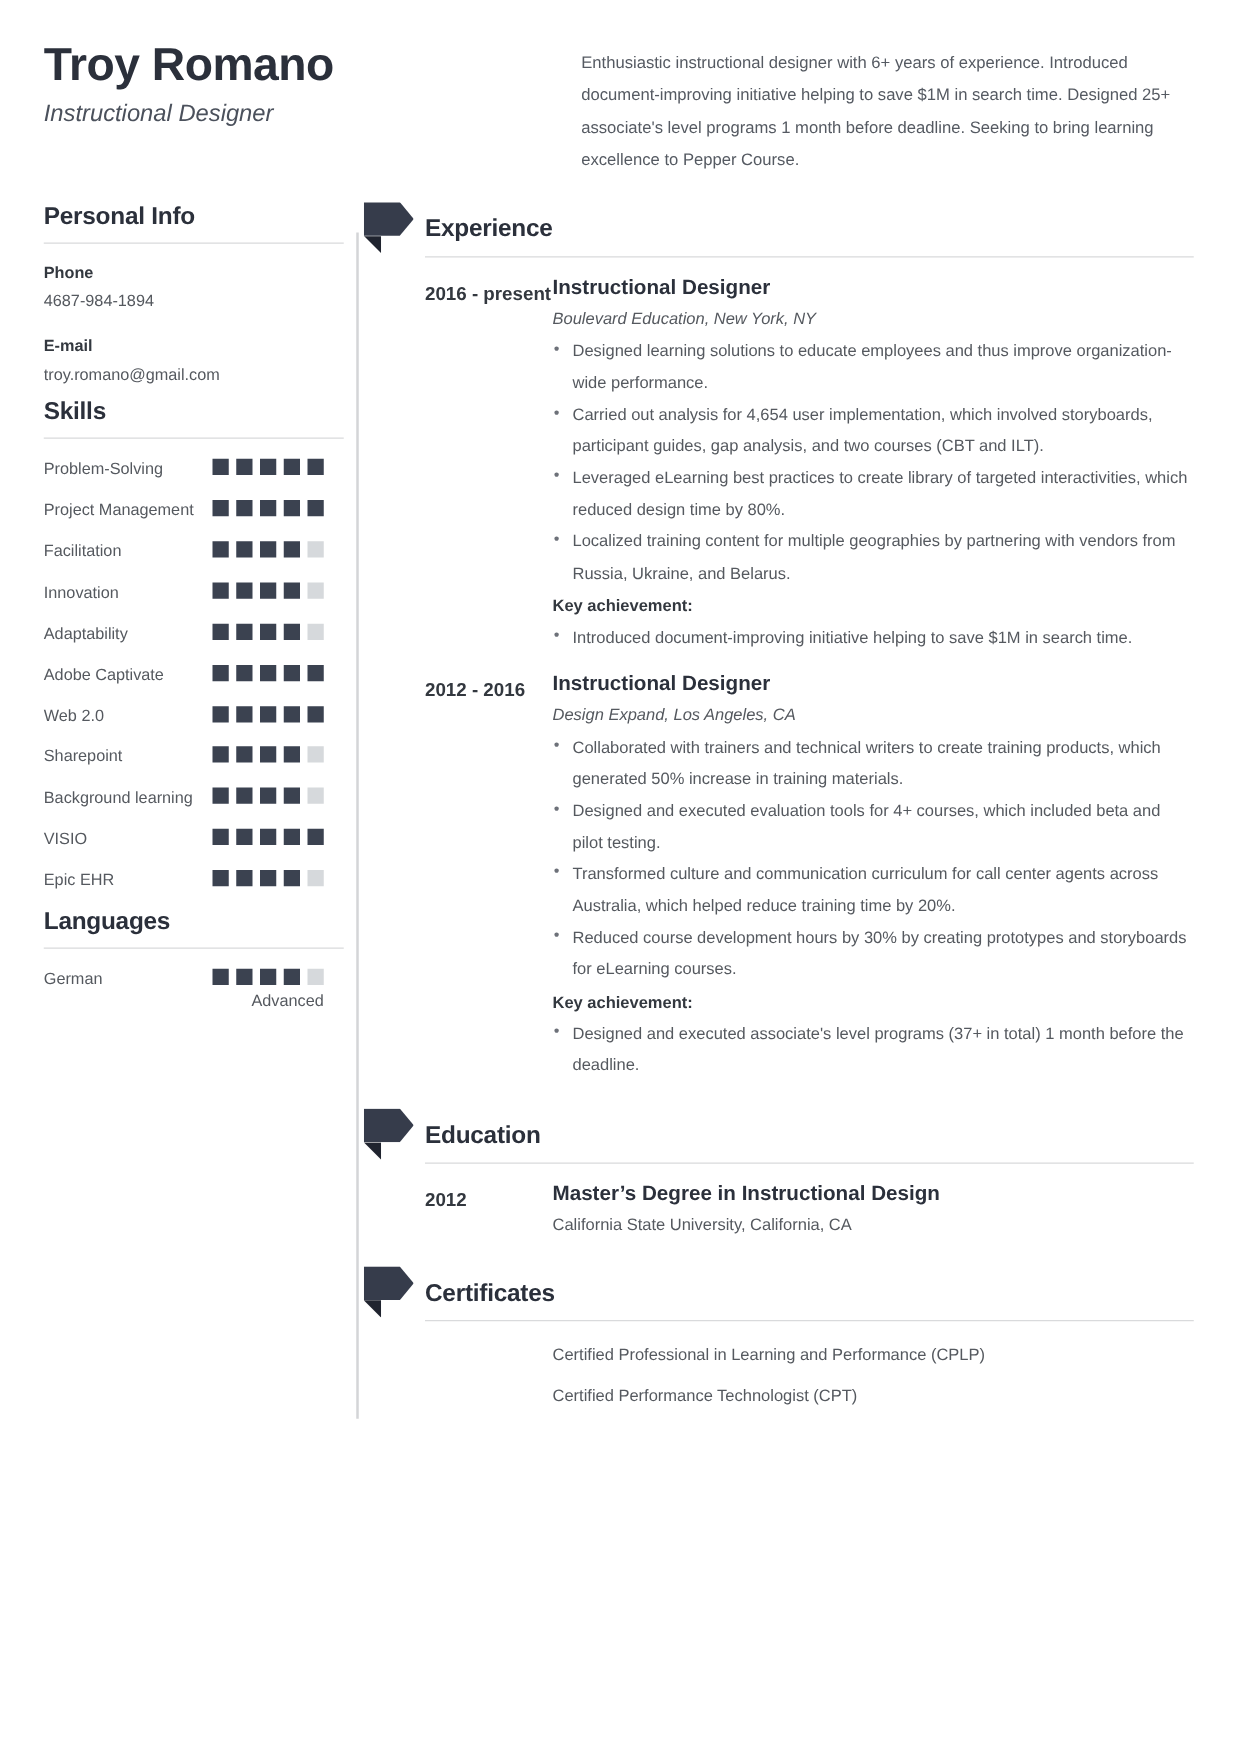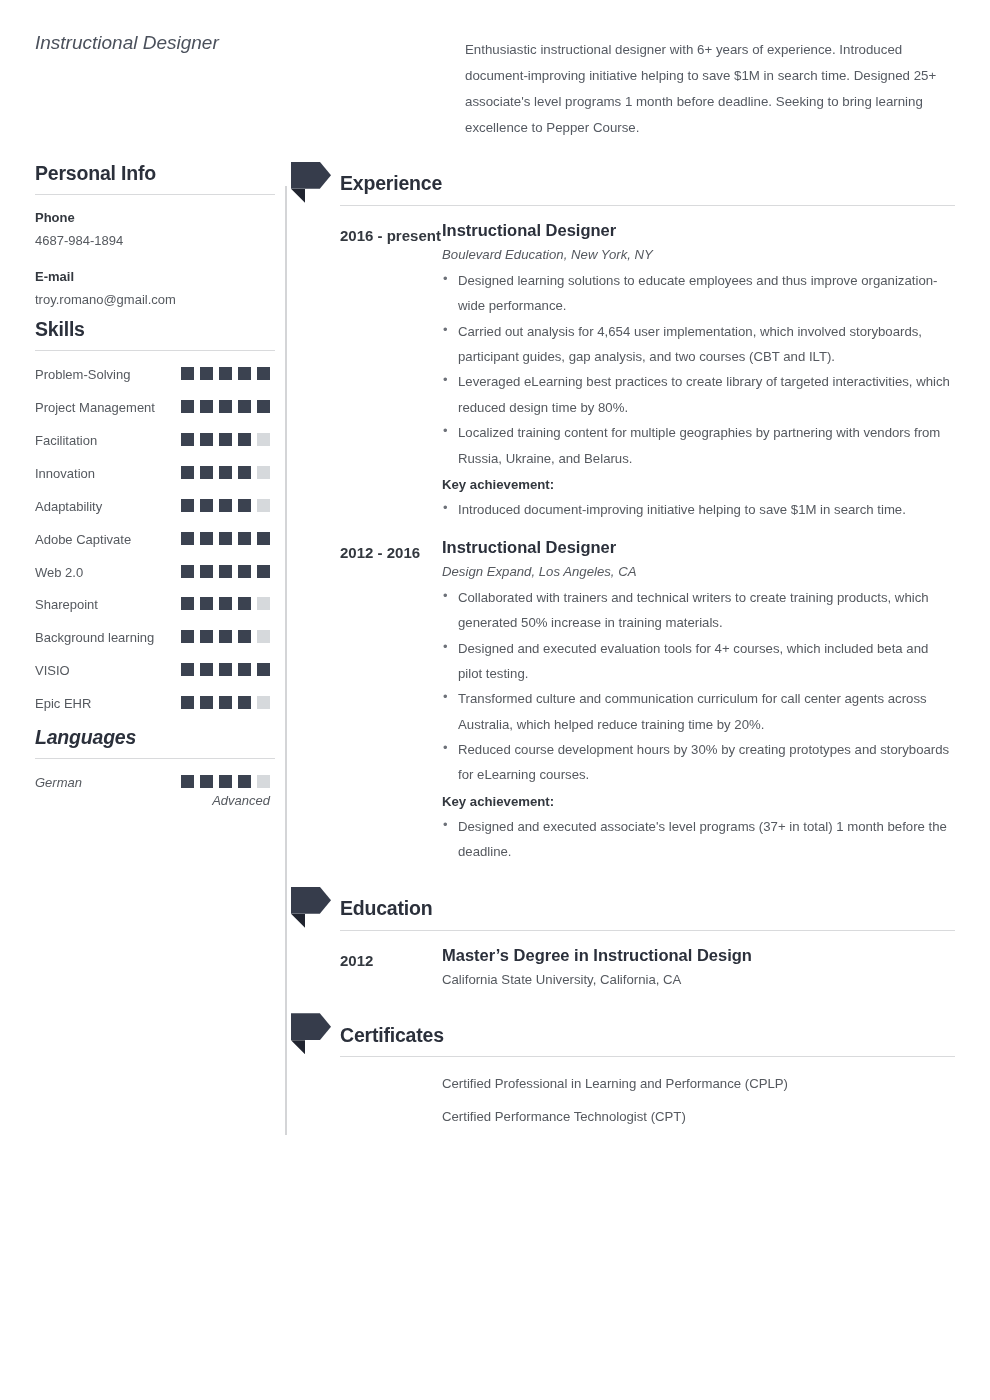--- a/index.html
+++ b/index.html
@@ -44,21 +44,21 @@
   .summary {
     font-size: 13.3px;
     line-height: 1.95;
     color: #555a62;
     margin: 0;
     text-align: left;
   }
 
   
   .body-cols { position: relative; display: flex; padding: 0 35px; margin-top: 21px; }
-  .col-left { width: 250px; flex: 0 0 250px; padding-right: 15px; }
+  .col-left { width: 250px; flex: 0 0 250px; padding-right: 26px; }
   .col-right { flex: 1 1 auto; position: relative; padding-left: 19px; }
 
   
   .left-section { margin-bottom: 6px; }
   .left-heading {
     font-size: 19.5px;
     font-weight: bold;
     color: #2b303b;
     margin: 0 0 9px 0;
     letter-spacing: -0.2px;
@@ -227,20 +227,21 @@
   .cert-entry { padding-left: 36px; margin-top: 17px; display: flex; }
   .cert-entry .entry-date { flex: 0 0 102px; }
 </style>
 </head>
 <body>
 
 <div class="page">
 
   <div class="header">
     <div class="header-left">
+      <h1 class="name">Troy Romano</h1>
       <div class="job-title">Instructional Designer</div>
     </div>
     <div class="header-right">
       <p class="summary">Enthusiastic instructional designer with 6+ years of experience. Introduced document-improving initiative helping to save $1M in search time. Designed 25+ associate's level programs 1 month before deadline. Seeking to bring learning excellence to Pepper Course.</p>
     </div>
   </div>
 
   <div class="body-cols">
 
     <div class="col-left">
@@ -368,21 +369,21 @@
                 <span class="sq on"></span>
                 <span class="sq on"></span>
                 <span class="sq on"></span>
                 <span class="sq on"></span>
                 <span class="sq"></span>
               </div>
             </div>
           </div>
       </div>
 
-      <div class="left-section" style="font-style:italic;">
+      <div class="left-section" style="">
         <h2 class="left-heading">Languages</h2>
         <div class="left-rule"></div>
         <div id="languages-list">
             <div class="skill-row lang-row">
               <div class="skill-name">German</div>
               <div class="lang-right">
                 <div class="rating">
                   <span class="sq on"></span>
                   <span class="sq on"></span>
                   <span class="sq on"></span>

